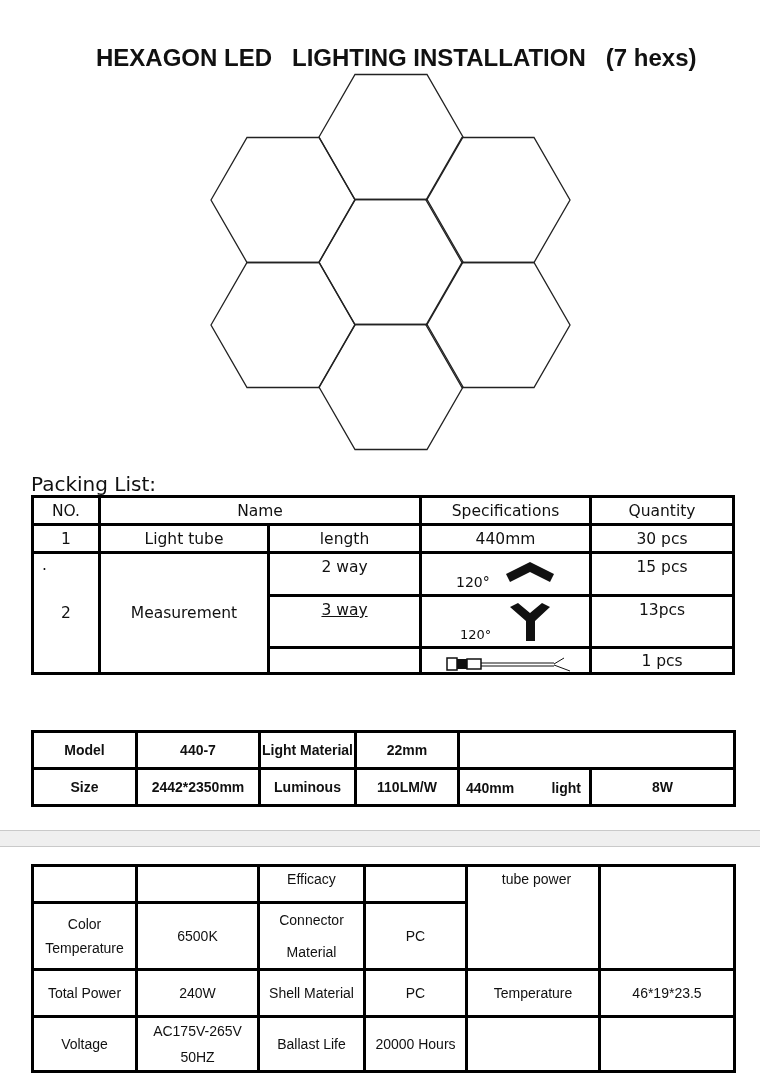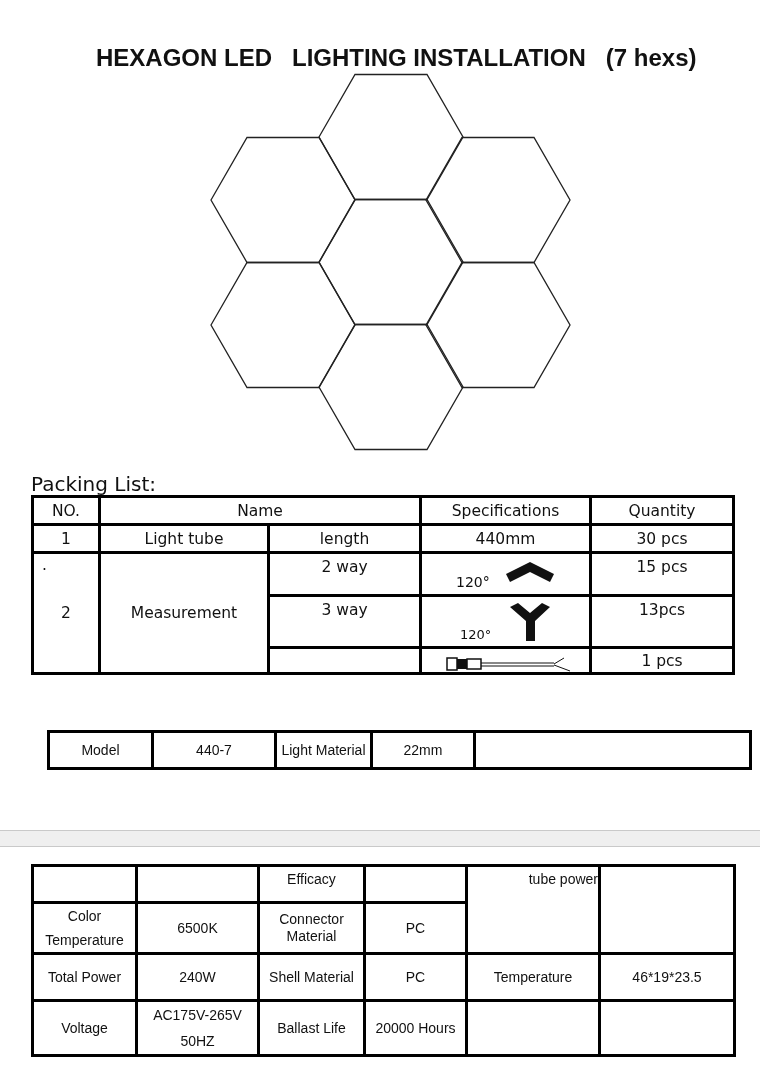--- a/index.html
+++ b/index.html
@@ -5,27 +5,27 @@
   html,body{margin:0;padding:0;background:#fff;}
   body{width:760px;height:1077px;position:relative;overflow:hidden;font-family:"DejaVu Sans","Liberation Sans",sans-serif;color:#111;}
   .title{position:absolute;left:96px;top:36px;font-family:"Liberation Sans",sans-serif;font-weight:bold;font-size:24px;white-space:pre;letter-spacing:0px;margin-top:8px;}
   .hexsvg{position:absolute;left:0;top:0;}
   .plabel{position:absolute;left:31px;top:472px;font-size:20px;}
   table{border-collapse:collapse;position:absolute;table-layout:fixed;}
   td{border:3px solid #000000;text-align:center;padding:0;font-size:15px;overflow:hidden;}
   #pack{left:31px;top:495px;width:701px;}
   #pack td{font-size:15.5px;}
   .spec td, .spec2 td{font-size:14px;font-family:"Liberation Sans",sans-serif;}
-  #spec1{left:47px;top:730px;width:702px;}
+  #spec1{left:31px;top:730px;width:702px;font-weight:bold;}
   #spec2{left:31px;top:864px;width:702px;padding-left:40px;}
   .band{position:absolute;left:0;top:830px;width:760px;height:15px;background:#efefef;border-top:1px solid #c9c9c9;border-bottom:1px solid #c9c9c9;}
   .rel{position:relative;}
   .top{vertical-align:top;padding-top:4px;}
   .deg{position:absolute;font-size:14px;}
-  .ll{text-align:right;}
+  .ll{text-align:center;}
 </style>
 </head>
 <body>
 
 <div class="title">HEXAGON LED   LIGHTING INSTALLATION   (7 hexs)</div>
 
 <svg class="hexsvg" width="760" height="470" id="hexsvg">
     <polygon points="319,137 355,74.5 427,74.5 463,137 427,199.5 355,199.5" fill="none" stroke="#222" stroke-width="1.3"></polygon>
     <polygon points="211,200 247,137.5 319,137.5 355,200 319,262.5 247,262.5" fill="none" stroke="#222" stroke-width="1.3"></polygon>
     <polygon points="426,200 462,137.5 534,137.5 570,200 534,262.5 462,262.5" fill="none" stroke="#222" stroke-width="1.3"></polygon>
@@ -68,21 +68,21 @@
     <td class="top">2 way</td>
     <td class="rel">
       <span class="deg" style="left:34px;top:20px;">120°</span>
       <svg style="position:absolute;left:82px;top:6px" width="52" height="24" viewBox="0 0 52 24">
         <path d="M2 14 L26 2 L50 14 L46 22 L26 12 L6 22 Z" fill="#111"></path>
       </svg>
     </td>
     <td class="top">15 pcs</td>
   </tr>
   <tr style="height:52px">
-    <td class="top" style="vertical-align:top;height:40px;">3 way</td>
+    <td class="top" style="vertical-align:top;height:40px;text-decoration:underline;">3 way</td>
     <td class="rel">
       <span class="deg" style="left:38px;top:30px;font-size:13px;">120°</span>
       <svg style="position:absolute;left:86px;top:4px" width="44" height="42" viewBox="0 0 44 42">
         <path d="M2 6 L10 2 L22 12 L34 2 L42 6 L27 20 L27 40 L18 40 L18 20 Z" fill="#111"></path>
       </svg>
     </td>
     <td class="top">13pcs</td>
   </tr>
   <tr style="height:26px">
     <td></td>
@@ -113,20 +113,31 @@
       <col style="width:144px">
     </colgroup>
   <tbody>
       <tr style="height:37px">
     <td>Model</td>
     <td>440-7</td>
     <td>Light Material</td>
     <td>22mm</td>
     <td colspan="3"></td>
   </tr>
+  <tr style="height:37px">
+    <td>Size</td>
+    <td>2442*2350mm</td>
+    <td>Luminous</td>
+    <td>110LM/W</td>
+    <td colspan="2" style="border-right:none;position:relative;">
+      <span style="position:absolute;left:6px;top:10px">440mm</span>
+      <span style="position:absolute;right:8px;top:10px">light</span>
+    </td>
+    <td>8W</td>
+  </tr>
 </tbody>
   </table>
 
 <div class="band"></div>
 
 <table id="spec2" class="spec2">
   <colgroup>
       <col style="width:104px">
       <col style="width:122px">
       <col style="width:106px">
@@ -139,21 +150,21 @@
     <td></td>
     <td></td>
     <td class="top">Efficacy</td>
     <td></td>
     <td rowspan="2" class="top ll" style="padding-left:7px;">tube power</td>
     <td rowspan="2"></td>
   </tr>
   <tr style="height:49px">
     <td style="line-height:24px">Color Temperature</td>
     <td>6500K</td>
-    <td style="line-height:17px">Connector Material</td>
+    <td style="line-height:32px">Connector Material</td>
     <td>PC</td>
   </tr>
   <tr style="height:47px">
     <td>Total Power</td>
     <td>240W</td>
     <td>Shell Material</td>
     <td>PC</td>
     <td>Temperature</td>
     <td>46*19*23.5</td>
   </tr>

